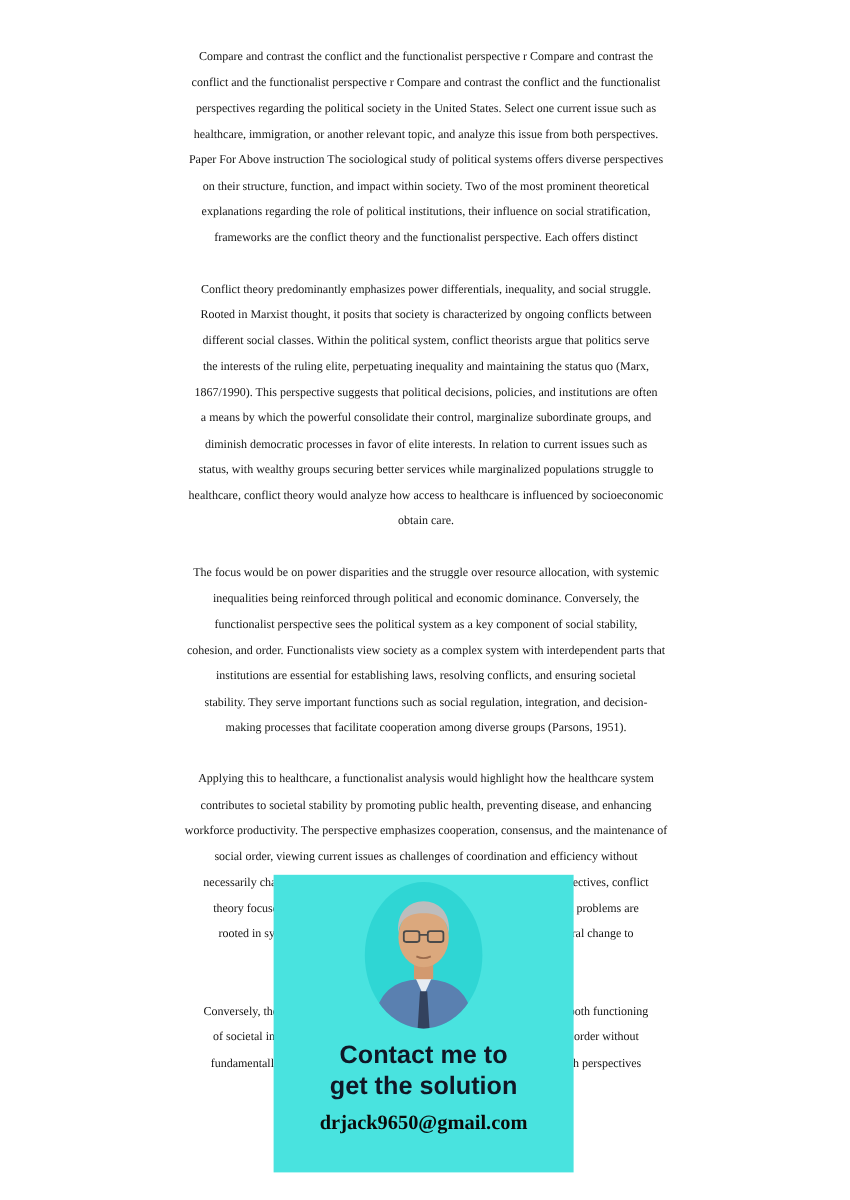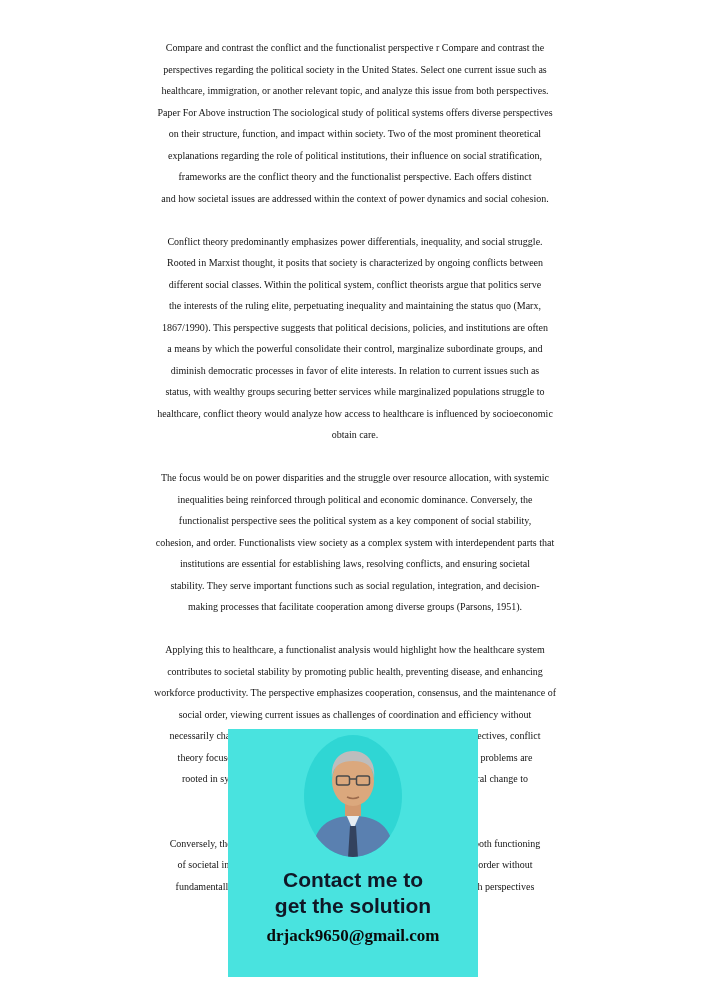--- a/index.html
+++ b/index.html
@@ -49,27 +49,27 @@
   }
 </style>
 </head>
 <body>
 
 <div class="page" style="background: rgb(255, 255, 255);">
 
   <div class="doc-text" style="color: rgb(20, 20, 20);">
       <div class="paragraph">
         <div class="line">Compare and contrast the conflict and the functionalist perspective r Compare and contrast the</div>
+        <div class="line">conflict and the functionalist perspective r Compare and contrast the conflict and the functionalist</div>
         <div class="line">perspectives regarding the political society in the United States. Select one current issue such as</div>
         <div class="line">healthcare, immigration, or another relevant topic, and analyze this issue from both perspectives.</div>
         <div class="line">Paper For Above instruction The sociological study of political systems offers diverse perspectives</div>
         <div class="line">on their structure, function, and impact within society. Two of the most prominent theoretical</div>
         <div class="line">explanations regarding the role of political institutions, their influence on social stratification,</div>
         <div class="line">frameworks are the conflict theory and the functionalist perspective. Each offers distinct</div>
-        <div class="line">and how societal issues are addressed within the context of power dynamics and social cohesion.</div>
       </div>
       <div class="paragraph">
         <div class="line">Conflict theory predominantly emphasizes power differentials, inequality, and social struggle.</div>
         <div class="line">Rooted in Marxist thought, it posits that society is characterized by ongoing conflicts between</div>
         <div class="line">different social classes. Within the political system, conflict theorists argue that politics serve</div>
         <div class="line">the interests of the ruling elite, perpetuating inequality and maintaining the status quo (Marx,</div>
         <div class="line">1867/1990). This perspective suggests that political decisions, policies, and institutions are often</div>
         <div class="line">a means by which the powerful consolidate their control, marginalize subordinate groups, and</div>
         <div class="line">diminish democratic processes in favor of elite interests. In relation to current issues such as</div>
         <div class="line">status, with wealthy groups securing better services while marginalized populations struggle to</div>

